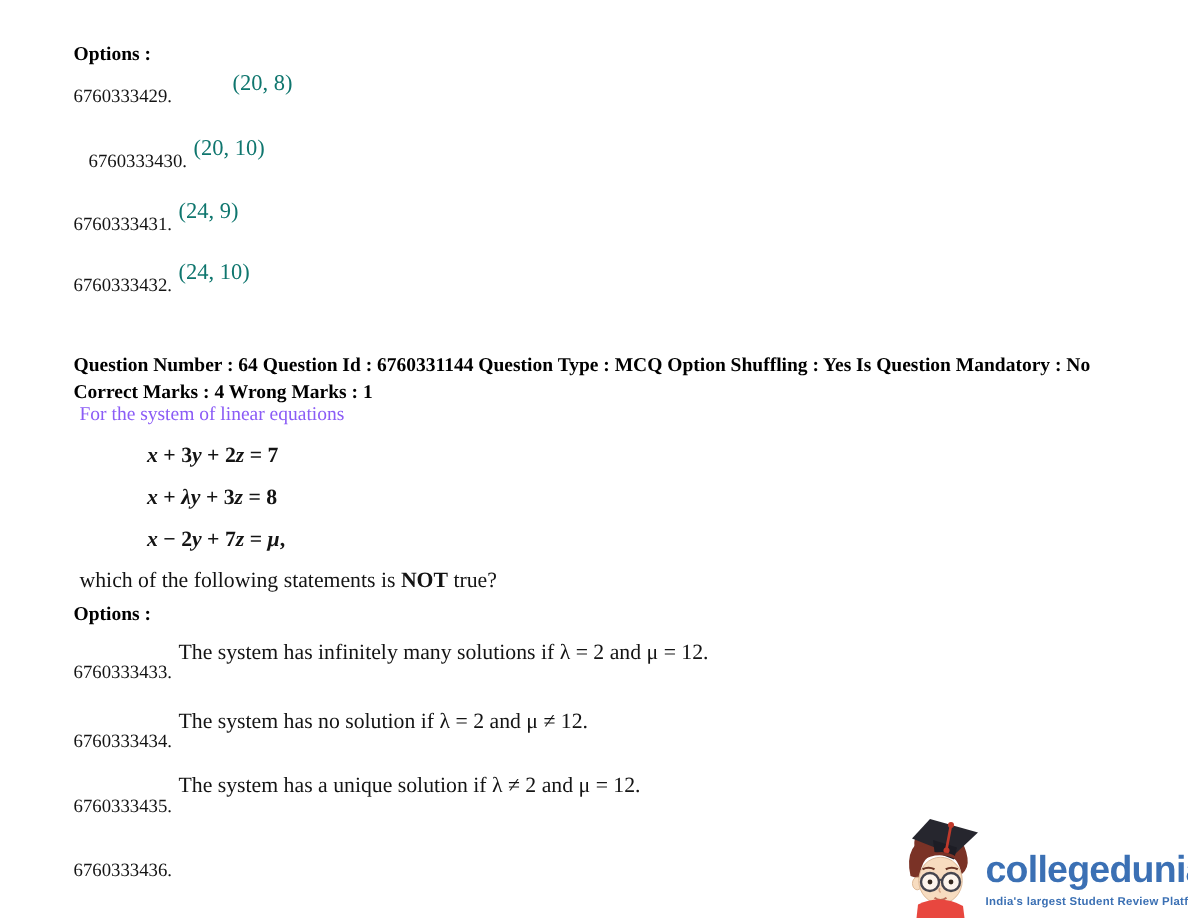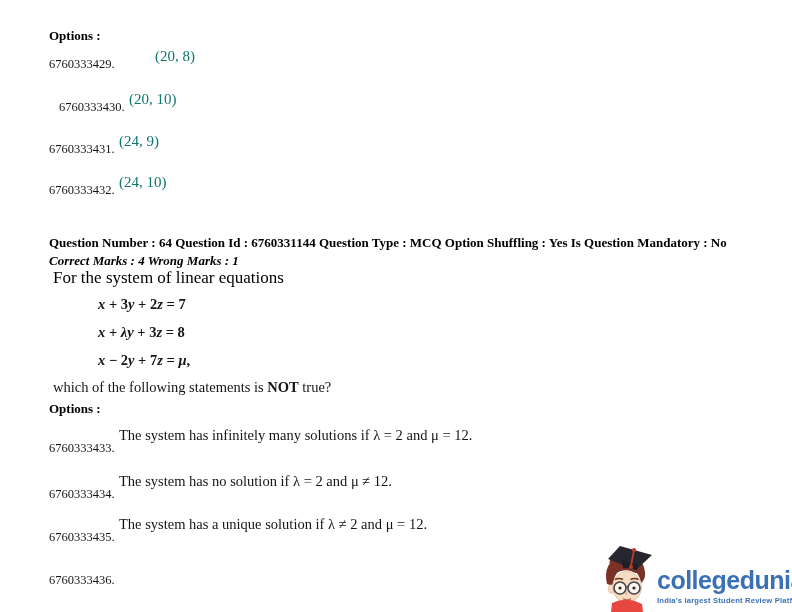--- a/index.html
+++ b/index.html
@@ -18,22 +18,22 @@
     color: #000;
     white-space: nowrap;
   }
   .meta-line {
     font-weight: bold;
     font-size: 13px;
     color: #000;
     white-space: nowrap;
   }
   .body-text {
-    font-size: 17px;
-    color: #000000;
+    font-size: 13px;
+    color: #8b5cf6;
     white-space: nowrap;
   }
   .equation {
     font-size: 14.5px;
     color: #141414;
     white-space: nowrap;
     font-weight: bold;
   }
   .equation i { font-family: "Liberation Serif", serif; }
   .opt-row { display: flex; align-items: flex-start; }
@@ -89,21 +89,21 @@
   <div class="abs opt-row top" style="left:49px; top:133px;">
     <span class="opt-id">6760333431.</span>
     <span class="opt-text-top">(24, 9)</span>
   </div>
   <div class="abs opt-row top" style="left:49px; top:174px;">
     <span class="opt-id">6760333432.</span>
     <span class="opt-text-top">(24, 10)</span>
   </div>
 
   <div class="abs meta-line" style="left:49px; top:235px;">Question Number : 64 Question Id : 6760331144 Question Type : MCQ Option Shuffling : Yes Is Question Mandatory : No</div>
-  <div class="abs meta-line" style="left:49px; top:253px;font-style:italic;">Correct Marks : 4 Wrong Marks : 1</div>
+  <div class="abs meta-line" style="left:49px; top:253px;">Correct Marks : 4 Wrong Marks : 1</div>
 
   <div class="abs body-text" style="left:53px; top:268px;">For the system of linear equations</div>
 
   <div class="abs equation" style="left:98px; top:296px;"><i>x</i> + 3<i>y</i> + 2<i>z</i> = 7</div>
   <div class="abs equation" style="left:98px; top:324px;"><i>x</i> + <i>λ</i><i>y</i> + 3<i>z</i> = 8</div>
   <div class="abs equation" style="left:98px; top:352px;"><i>x</i> − 2<i>y</i> + 7<i>z</i> = <i>μ</i>,</div>
 
   <div class="abs q-line" style="left:53px; top:379px;">
     <span>which of the following statements is </span><b>NOT</b><span> true?</span>
   </div>

